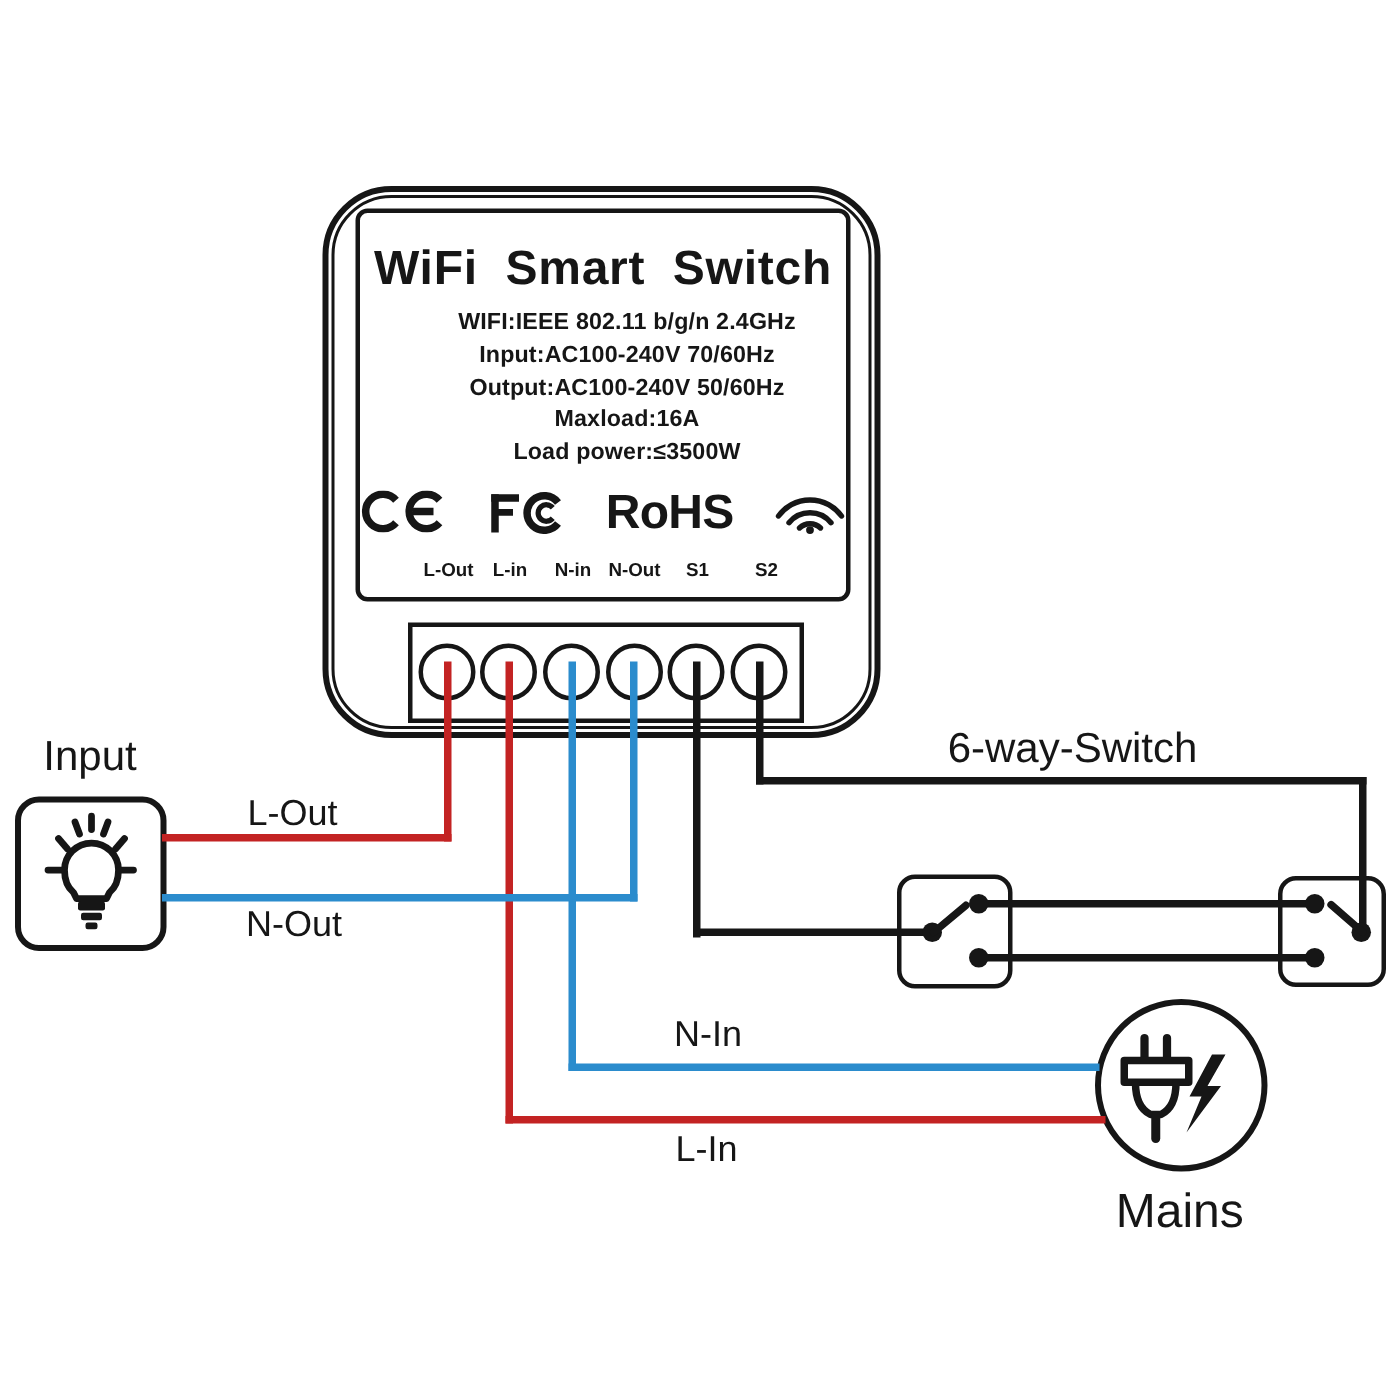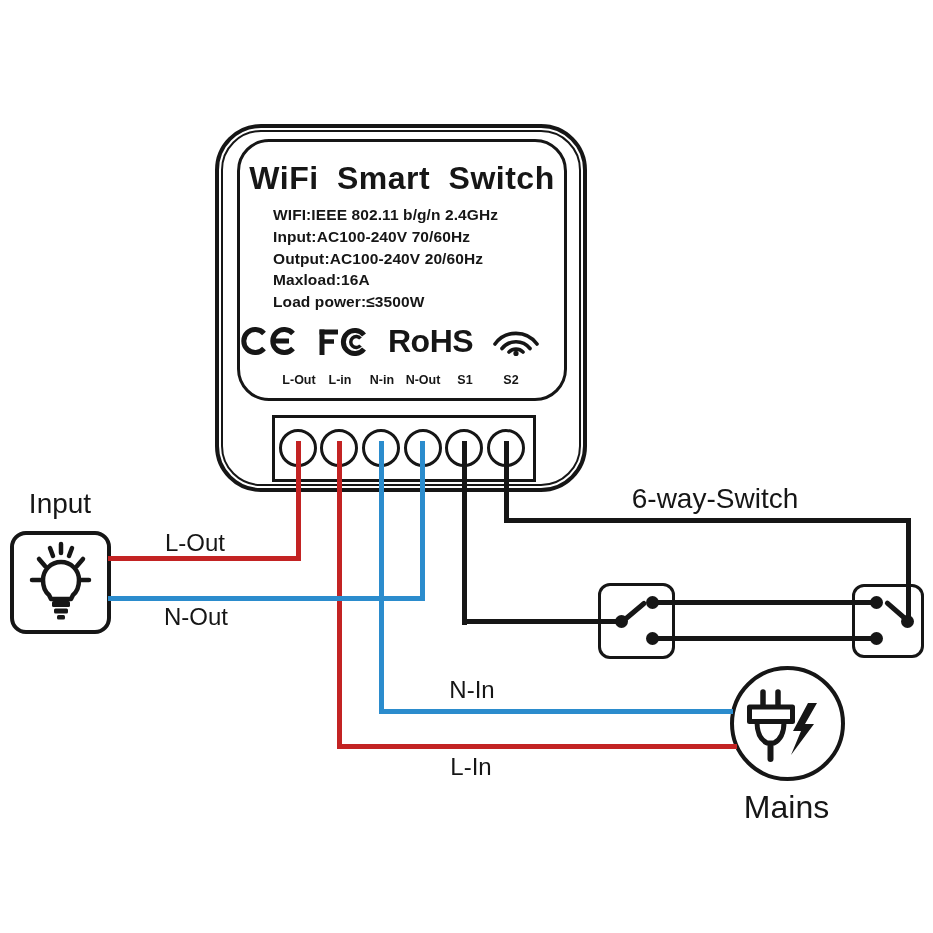--- a/index.html
+++ b/index.html
@@ -15,31 +15,31 @@
   
   .device{
     position:absolute;left:215px;top:124px;width:372px;height:368px;
     border:4px solid var(--ink);border-radius:46px;box-sizing:border-box;
   }
   .device::after{
     content:"";position:absolute;inset:2px;border:2px solid var(--ink);border-radius:40px;
   }
   .label-box{
     position:absolute;left:18px;top:11px;width:330px;height:262px;
-    border:3px solid var(--ink);border-radius:32px;box-sizing:border-box;z-index:2;
+    border:3px solid var(--ink);border-radius:8px;box-sizing:border-box;z-index:2;
   }
   .dev-title{
     position:absolute;left:0;top:18px;width:100%;text-align:center;
     font-size:32px;font-weight:700;letter-spacing:.5px;word-spacing:9px;white-space:nowrap;
   }
-  .specs{position:absolute;left:33px;top:62px;width:290px;}
+  .specs{position:absolute;left:33px;top:62px;width:290px;text-align:center;}
   .spec-line{font-size:15.5px;font-weight:700;line-height:21.8px;letter-spacing:.1px;white-space:nowrap;}
   .certs{
     position:absolute;left:0;top:182px;width:100%;height:34px;
-    display:flex;justify-content:flex-start;align-items:center;gap:19px;
+    display:flex;justify-content:space-between;align-items:center;gap:19px;
   }
   .rohs{font-size:32px;font-weight:700;letter-spacing:-.5px;line-height:1;}
   .cert-svg{display:block;}
   .tlabels{position:absolute;left:0;top:231px;width:100%;height:16px;}
   .tlabel{
     position:absolute;transform:translateX(-50%);font-size:12.5px;font-weight:700;white-space:nowrap;
   }
   .tlabel:nth-child(1){left:59px}
   .tlabel:nth-child(2){left:100px}
   .tlabel:nth-child(3){left:142px}
@@ -116,21 +116,21 @@
 <body>
 
 <div class="canvas">
 
   <div class="device">
     <div class="label-box">
       <div class="dev-title">WiFi Smart Switch</div>
       <div class="specs">
           <div class="spec-line">WIFI:IEEE 802.11 b/g/n 2.4GHz</div>
           <div class="spec-line">Input:AC100-240V 70/60Hz</div>
-          <div class="spec-line">Output:AC100-240V 20/60Hz</div>
+          <div class="spec-line">Output:AC100-240V 50/60Hz</div>
           <div class="spec-line">Maxload:16A</div>
           <div class="spec-line">Load power:≤3500W</div>
         </div>
       <div class="certs">
 
         <svg class="cert-svg" width="58" height="28" viewBox="0 0 58 28">
           <g fill="none" stroke="#161616" stroke-width="5">
             <path d="M24 6.5 A11.5 11.5 0 1 0 24 21.5"></path>
             <path d="M53 6.5 A11.5 11.5 0 1 0 53 21.5"></path>
             <path d="M35 14 H49"></path>

